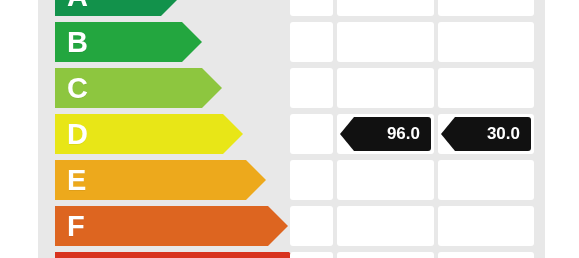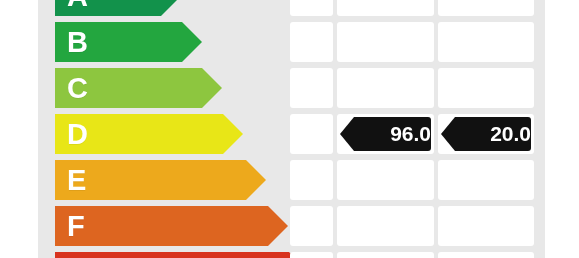--- a/index.html
+++ b/index.html
@@ -96,21 +96,22 @@
     position: absolute;
     top: 3px;
     height: 34px;
     background: #111111;
     color: #ffffff;
     border-radius: 3px;
     display: flex;
     align-items: center;
     justify-content: flex-end;
     box-sizing: border-box;
-    font-size: 21px;
+    padding-right: 11px;
+    font-size: 17px;
     font-weight: bold;
     -webkit-clip-path: polygon(0% 50%, 14px 0%, 100% 0%, 100% 100%, 14px 100%);
     clip-path: polygon(0% 50%, 14px 0%, 100% 0%, 100% 100%, 14px 100%);
   }
   .badge.b1 { left: 50px;  width: 91px; }
   .badge.b2 { left: 151px; width: 90px; }
 </style>
 </head>
 <body>
 
@@ -150,21 +151,21 @@
       </div>
       <div class="row" style="top: 114px;">
         <div class="bar" style="width: 188px; background: rgb(232, 230, 23); clip-path: polygon(0% 0%, calc(100% - 20px) 0%, 100% 50%, calc(100% - 20px) 100%, 0% 100%);">
           <span class="letter">D</span>
         </div>
         <div class="cells">
           <div class="cell c0"></div>
           <div class="cell c1"></div>
           <div class="badge b1">96.0</div>
           <div class="cell c2"></div>
-          <div class="badge b2">20.0</div>
+          <div class="badge b2">30.0</div>
         </div>
       </div>
       <div class="row" style="top: 160px;">
         <div class="bar" style="width: 211px; background: rgb(237, 169, 28); clip-path: polygon(0% 0%, calc(100% - 20px) 0%, 100% 50%, calc(100% - 20px) 100%, 0% 100%);">
           <span class="letter">E</span>
         </div>
         <div class="cells">
           <div class="cell c0"></div>
           <div class="cell c1"></div>
           <div class="cell c2"></div>

